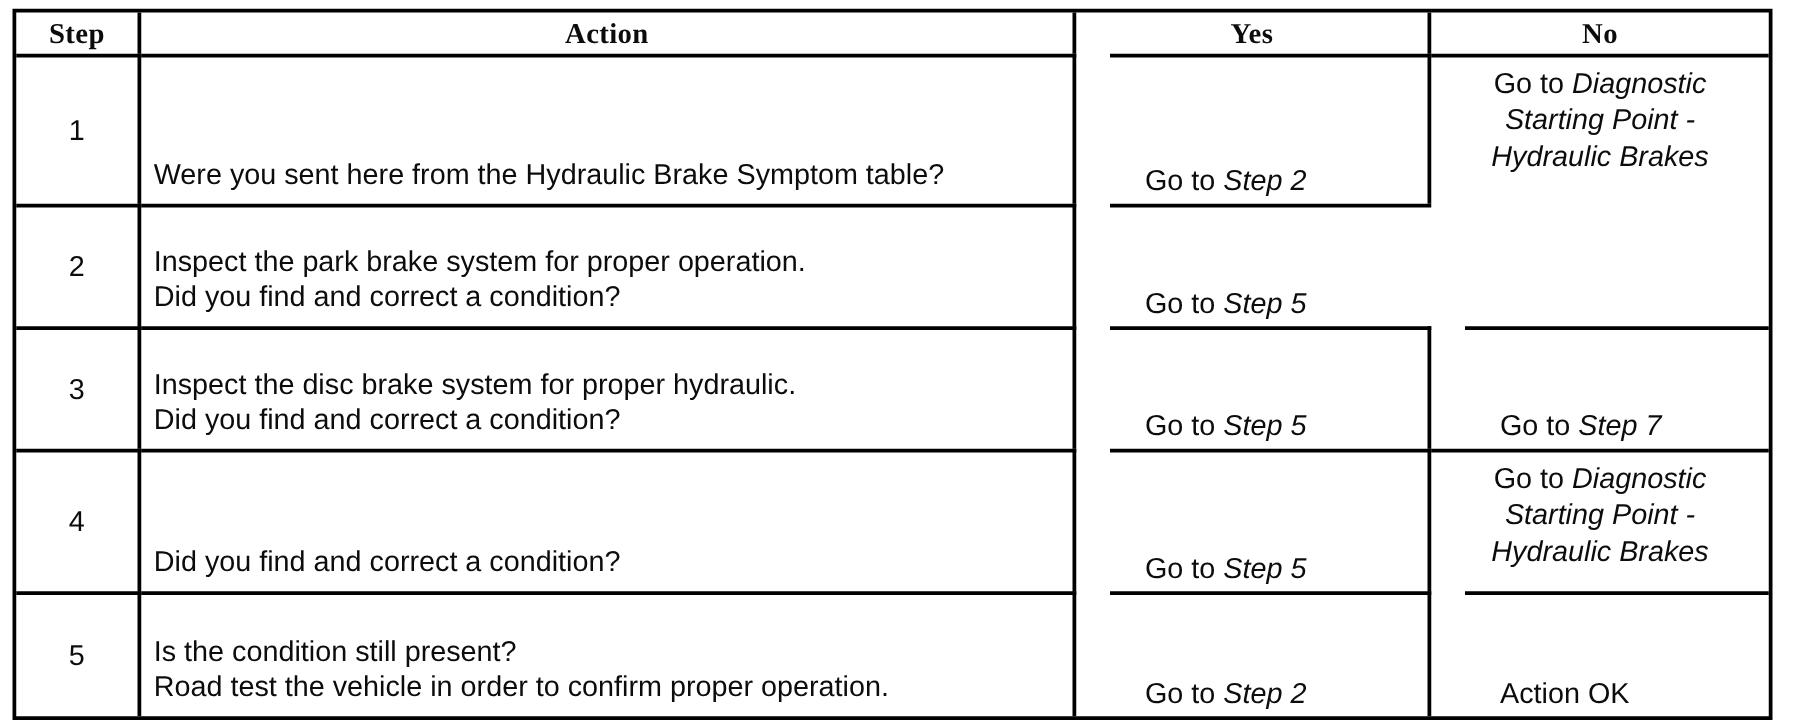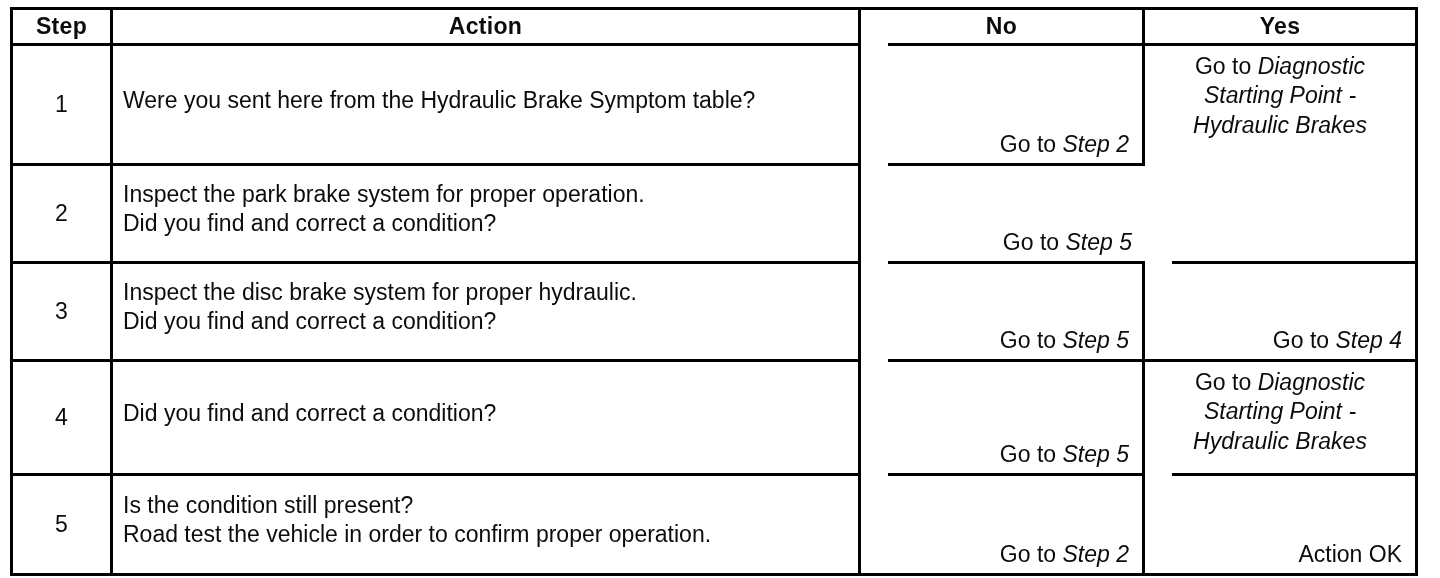--- a/index.html
+++ b/index.html
@@ -24,21 +24,21 @@
     display:grid;
     grid-template-columns:100px 748px 284px 270px;
   }
   .tr > div{
     box-sizing:border-box;
     border-right:3px solid #000;
     border-top:3px solid #000;
     overflow:hidden;
   }
   .tr > div:last-child{ border-right:none; }
-  .tr.header > div{ border-top:none; }
+  .tr.header > div{ border-top:none;font-family:Liberation Serif, serif; }
 
   
   .tr.header{ height:33px; }
   .th{
     display:flex;
     align-items:center;
     justify-content:center;
     font-weight:bold;
     font-size:23px;
     letter-spacing:.3px;
@@ -53,48 +53,48 @@
 
   .step-cell{
     display:flex;
     align-items:center;
     justify-content:center;
     font-size:23px;
   }
   .action-cell{
     display:flex;
     flex-direction:column;
-    justify-content:center;
+    justify-content:flex-end;
     padding:0 12px 9px 10px;
     font-size:23px;
     line-height:1.25;
     text-align:left;
   }
   .result-cell{
     display:flex;
     flex-direction:column;
-    align-items:flex-end;
+    align-items:flex-start;
     text-align:center;
     font-size:23px;
     line-height:1.28;
-    padding:6px 13px 4px;
+    padding:6px 28px 4px;
   }
   .result-cell.align-bottom{ justify-content:flex-end;margin-left:27px; }
   .result-cell.align-top{ justify-content:flex-start; }
   .goto-ref{ font-style:italic; }
 </style>
 </head>
 <body>
 
 <div class="doc-table">
   <div class="tr header">
     <div class="th">Step</div>
     <div class="th">Action</div>
+    <div class="th">Yes</div>
     <div class="th">No</div>
-    <div class="th">Yes</div>
   </div>
   <div id="rows">
       <div class="tr">
         <div class="step-cell">1</div>
         <div class="action-cell">
           <div>Were you sent here from the Hydraulic Brake Symptom table?</div>
         </div>
         <div class="result-cell align-bottom">
           <span>Go to <span class="goto-ref">Step 2</span></span>
         </div>
@@ -115,21 +115,21 @@
       <div class="tr">
         <div class="step-cell">3</div>
         <div class="action-cell">
           <div>Inspect the disc brake system for proper hydraulic.</div>
           <div>Did you find and correct a condition?</div>
         </div>
         <div class="result-cell align-bottom">
           <span>Go to <span class="goto-ref">Step 5</span></span>
         </div>
         <div class="result-cell align-bottom">
-          <span>Go to <span class="goto-ref">Step 4</span></span>
+          <span>Go to <span class="goto-ref">Step 7</span></span>
         </div>
       </div>
       <div class="tr">
         <div class="step-cell">4</div>
         <div class="action-cell">
           <div>Did you find and correct a condition?</div>
         </div>
         <div class="result-cell align-bottom">
           <span>Go to <span class="goto-ref">Step 5</span></span>
         </div>

